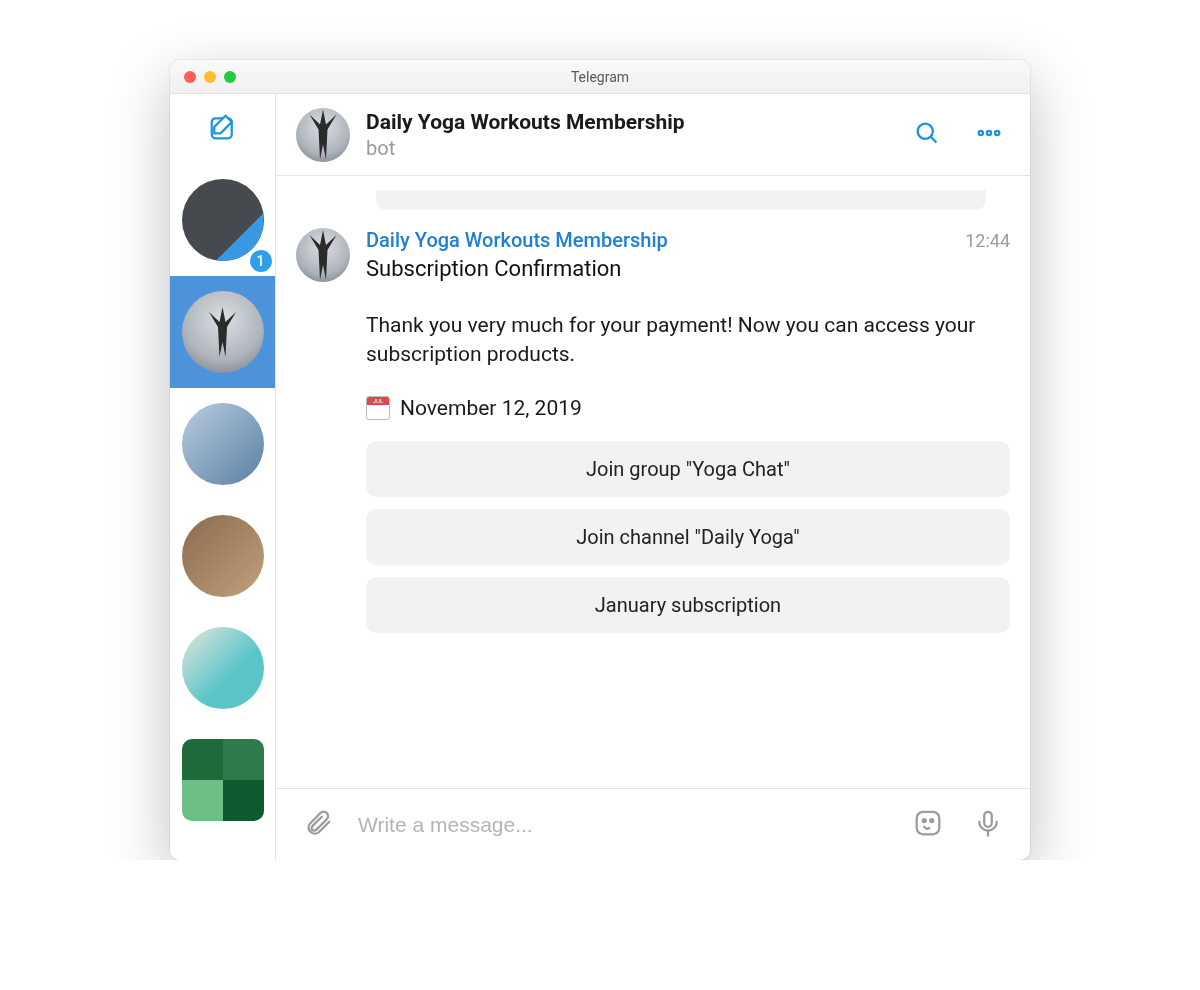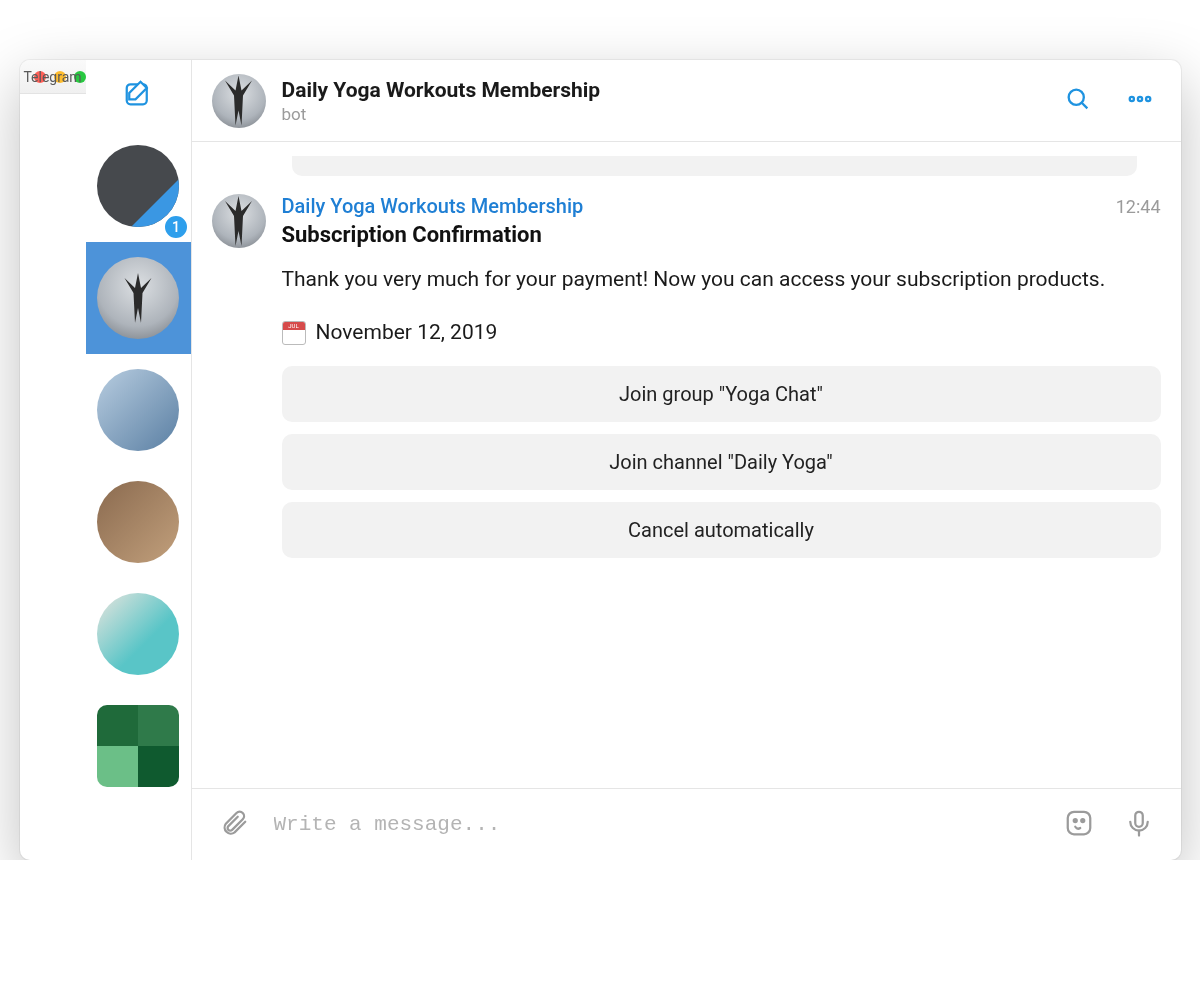--- a/index.html
+++ b/index.html
@@ -5,28 +5,28 @@
   * { box-sizing: border-box; margin: 0; padding: 0; }
   body {
     font-family: -apple-system, BlinkMacSystemFont, "Segoe UI", Roboto, Helvetica, Arial, sans-serif;
     background: #fff;
     display: flex;
     justify-content: center;
     align-items: flex-start;
     padding-top: 60px;
   }
   .window {
-    width: 1161px;
+    width: 860px;
     height: 800px;
     background: #fff;
     border-radius: 10px;
     box-shadow: 0 20px 60px rgba(0,0,0,0.25), 0 0 0 1px rgba(0,0,0,0.05);
     overflow: hidden;
     display: flex;
-    flex-direction: row;
+    flex-direction: column;
   }
   .titlebar {
     height: 34px;
     background: linear-gradient(#fafafa,#f0f0f0);
     border-bottom: 1px solid #e3e3e3;
     display: flex;
     align-items: center;
     position: relative;
   }
   .traffic-lights {
@@ -134,21 +134,21 @@
     display: flex;
     align-items: center;
     padding: 0 18px 0 20px;
     gap: 16px;
   }
   .header-avatar {
     width: 54px; height:54px; border-radius:50%;
   }
   .header-texts { flex:1; }
   .header-name { font-size: 21px; font-weight:700; color:#1a1a1a; }
-  .header-sub { font-size: 17px; color:#9b9b9b; margin-top:2px; }
+  .header-sub { font-size: 20px; color:#9b9b9b; margin-top:2px; }
   .header-btn { width:46px; height:46px; display:flex;align-items:center;justify-content:center; cursor:pointer;}
   .header-btn svg { width:28px; height:28px; }
   .chat-scroll {
     flex:1;
     overflow:auto;
     padding: 14px 20px 20px 20px;
   }
   .prev-buttons {
     margin-left: 80px;
     margin-right: 24px;
@@ -168,22 +168,22 @@
   }
   .msg {
     display:flex;
     gap:16px;
   }
   .msg-avatar { width:54px;height:54px;border-radius:50%; flex-shrink:0;}
   .msg-body { flex:1; min-width:0; }
   .msg-line1 { display:flex; align-items:baseline; }
   .msg-sender { color:#1f7fd4; font-size:20px; font-weight:500; }
   .msg-time { margin-left:auto; color:#9b9b9b; font-size:18px; }
-  .msg-title { font-weight:700; font-size:22px; margin-top:4px; color:#111;}
-  .msg-text { font-size:21px; color:#1a1a1a; margin-top:18px; line-height:1.4; }
+  .msg-title { font-weight:400; font-size:22px; margin-top:4px; color:#111;}
+  .msg-text { font-size:21px; color:#1a1a1a; margin-top:30px; line-height:1.4; }
   .msg-text .date-row { display:flex; align-items:center; gap:10px; margin-top:2px;}
   .cal-emoji {
     display:inline-flex;flex-direction:column;
     width:24px;height:24px;
     border:1px solid #bbb;border-radius:3px;
     overflow:hidden;
     font-size:10px;line-height:1;
     align-items:center;
     gap:40px;
   }
@@ -200,21 +200,20 @@
   }
   .composer-btn{width:40px;height:40px;display:flex;align-items:center;justify-content:center;cursor:pointer;}
   .composer-btn svg{width:30px;height:30px;}
   .msg-input {
     flex:1;
     border:none;
     outline:none;
     font-size:21px;
     color:#333;
     height:40px;
-    font-family:Liberation Mono, monospace;
   }
   .msg-input::placeholder{color:#b4b4b4;}
 </style>
 </head>
 <body>
 
 <div class="window">
   <div class="titlebar">
     <div class="traffic-lights">
       <div class="dot red"></div>
@@ -302,21 +301,21 @@
                 <span class="cal-emoji">
                   <span class="top">JUL</span>
                   <span class="day">17</span>
                 </span>
                 <span>November 12, 2019</span>
               </div>
             </div>
             <div class="msg-buttons">
               <div class="inline-btn">Join group "Yoga Chat"</div>
               <div class="inline-btn">Join channel "Daily Yoga"</div>
-              <div class="inline-btn">Cancel automatically</div>
+              <div class="inline-btn">January subscription</div>
             </div>
           </div>
         </div>
       </div>
 
       <div class="composer">
         <div class="composer-btn">
           <span>
             <svg viewBox="0 0 24 24" fill="none" stroke="#9b9b9b" stroke-width="1.8" stroke-linecap="round">
               <path d="M21 11l-8.5 8.5a5 5 0 01-7-7L14 4a3.5 3.5 0 015 5l-8.5 8.5a2 2 0 01-3-3L15 7"></path>

